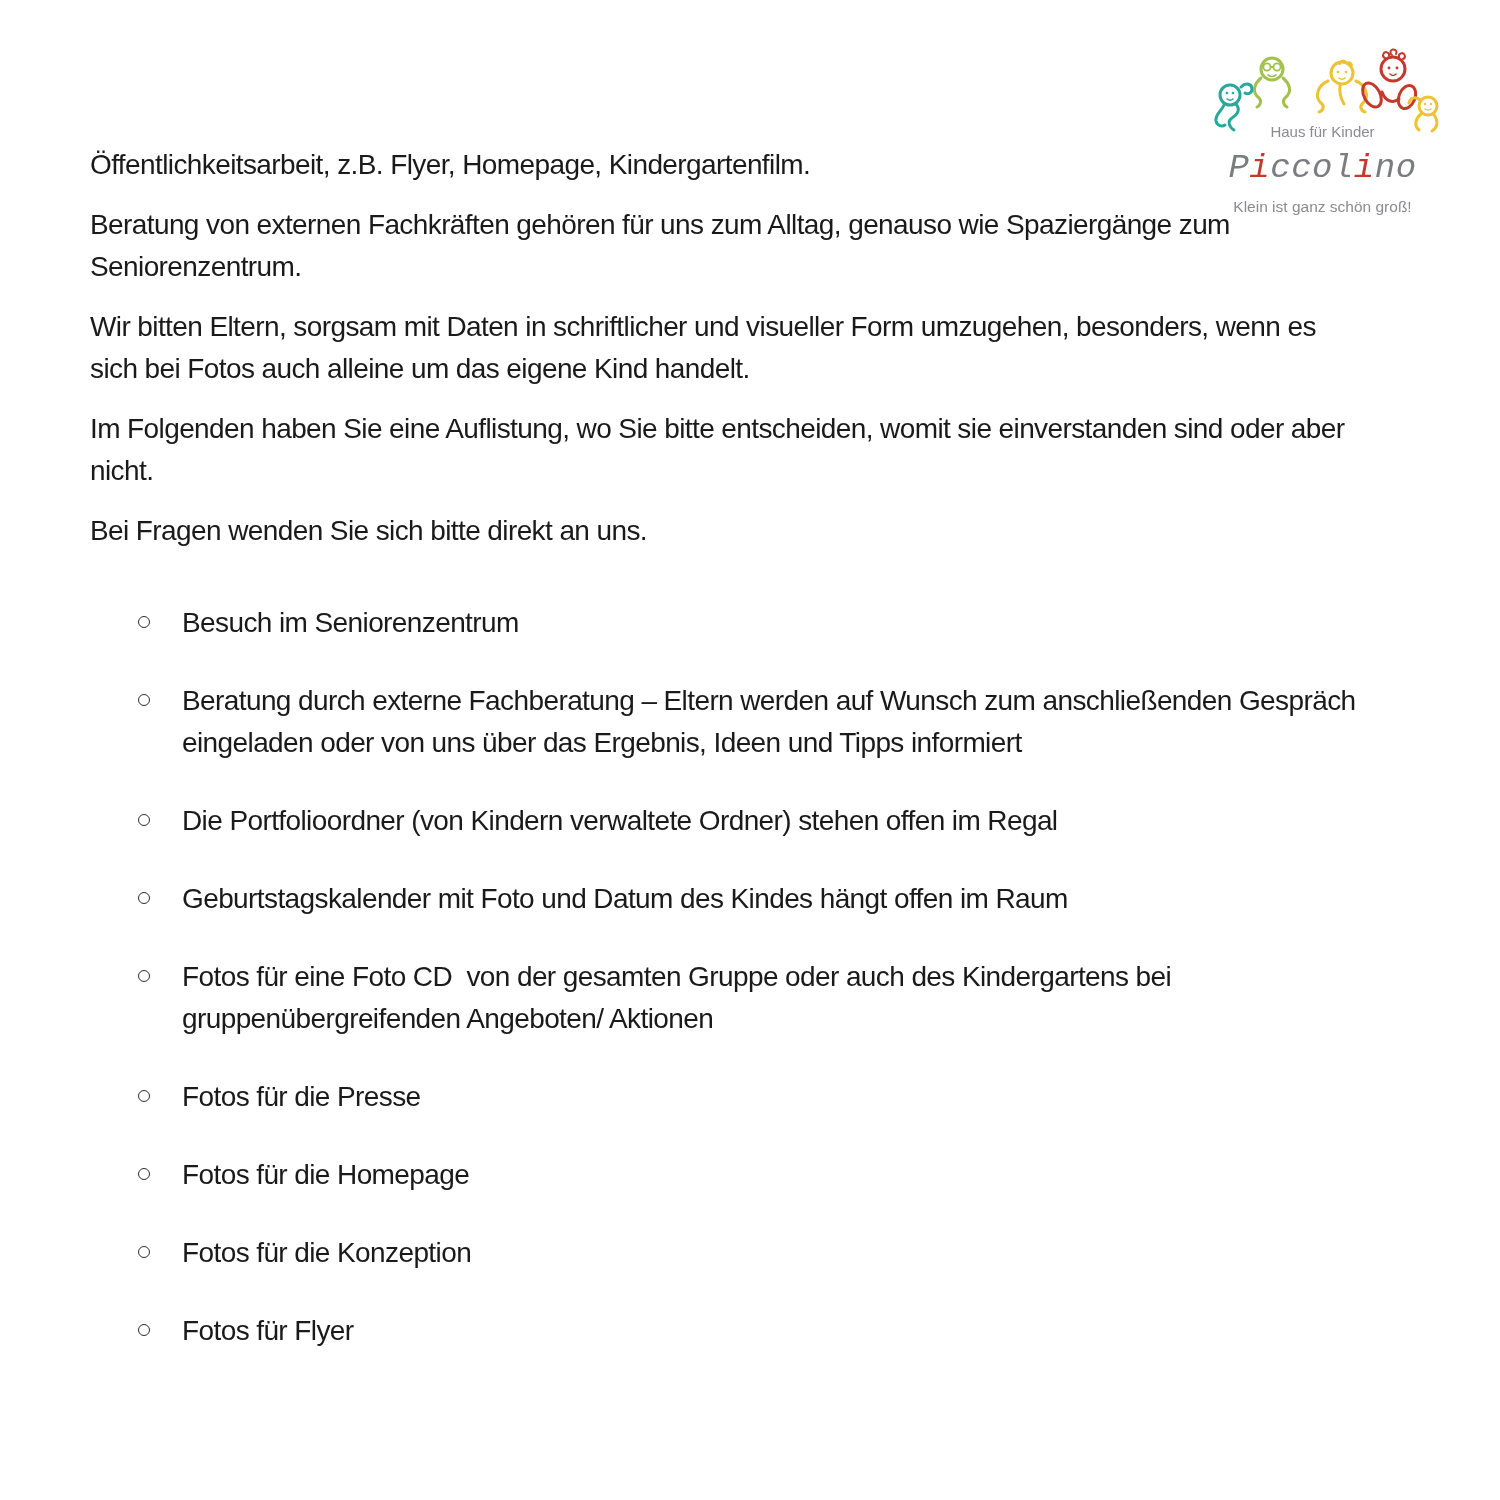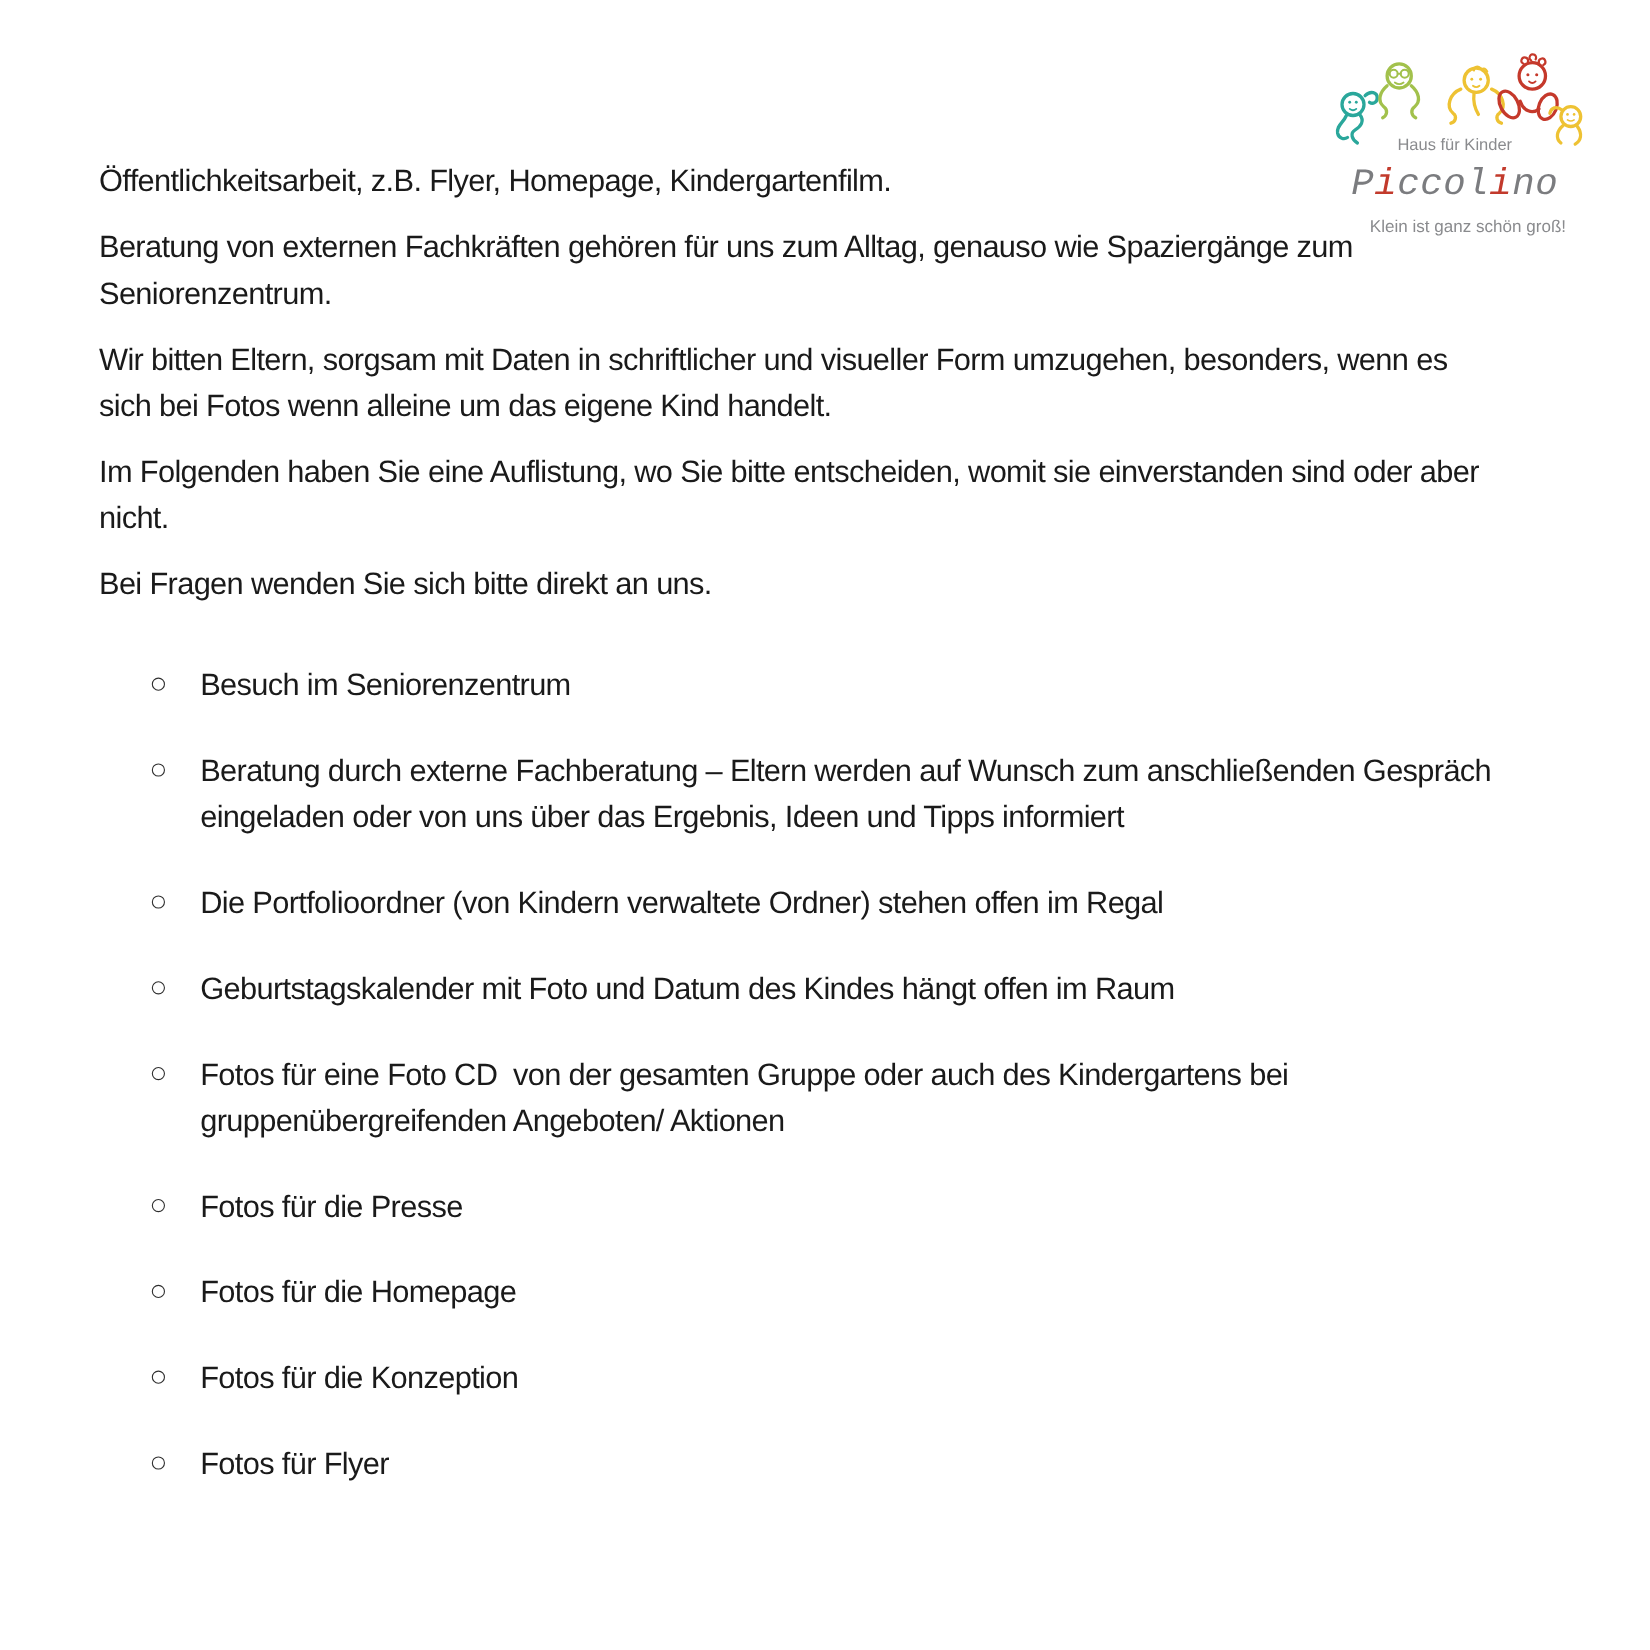--- a/index.html
+++ b/index.html
@@ -68,21 +68,21 @@
   .logo-brand{
     position:absolute;left:0;top:92px;width:100%;
     font-family:Liberation Mono, monospace;
     font-style:italic;
     font-size:34px;line-height:56px;
     color:var(--logo-gray);
     letter-spacing:0.5px;
   }
   .logo-brand .red{color:var(--logo-red);}
   .logo-tagline{
-    position:absolute;left:12px;top:150px;width:100%;
+    position:absolute;left:0;top:150px;width:100%;
     font-size:15.5px;line-height:18px;
     color:var(--logo-gray-light);
   }
 </style>
 </head>
 <body>
 
 <div class="page">
 
   <div class="logo">
@@ -155,21 +155,21 @@
       <span class="pline">Öffentlichkeitsarbeit, z.B. Flyer, Homepage, Kindergartenfilm.</span>
     </div>
 
     <div class="para">
       <span class="pline">Beratung von externen Fachkräften gehören für uns zum Alltag, genauso wie Spaziergänge zum</span>
       <span class="pline">Seniorenzentrum.</span>
     </div>
 
     <div class="para">
       <span class="pline">Wir bitten Eltern, sorgsam mit Daten in schriftlicher und visueller Form umzugehen, besonders, wenn es</span>
-      <span class="pline">sich bei Fotos wenn alleine um das eigene Kind handelt.</span>
+      <span class="pline">sich bei Fotos auch alleine um das eigene Kind handelt.</span>
     </div>
 
     <div class="para">
       <span class="pline">Im Folgenden haben Sie eine Auflistung, wo Sie bitte entscheiden, womit sie einverstanden sind oder aber</span>
       <span class="pline">nicht.</span>
     </div>
 
     <div class="para">
       <span class="pline">Bei Fragen wenden Sie sich bitte direkt an uns.</span>
     </div>

